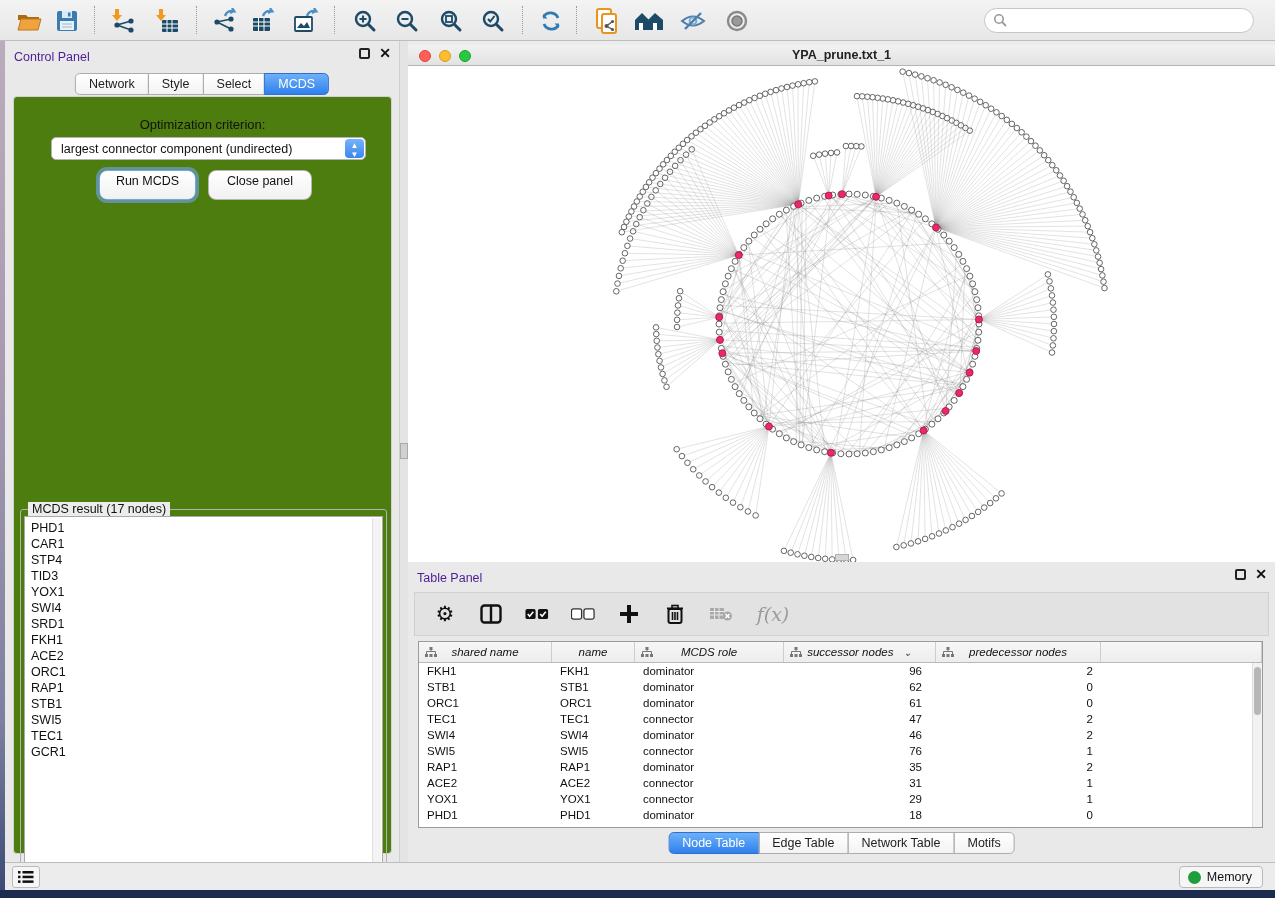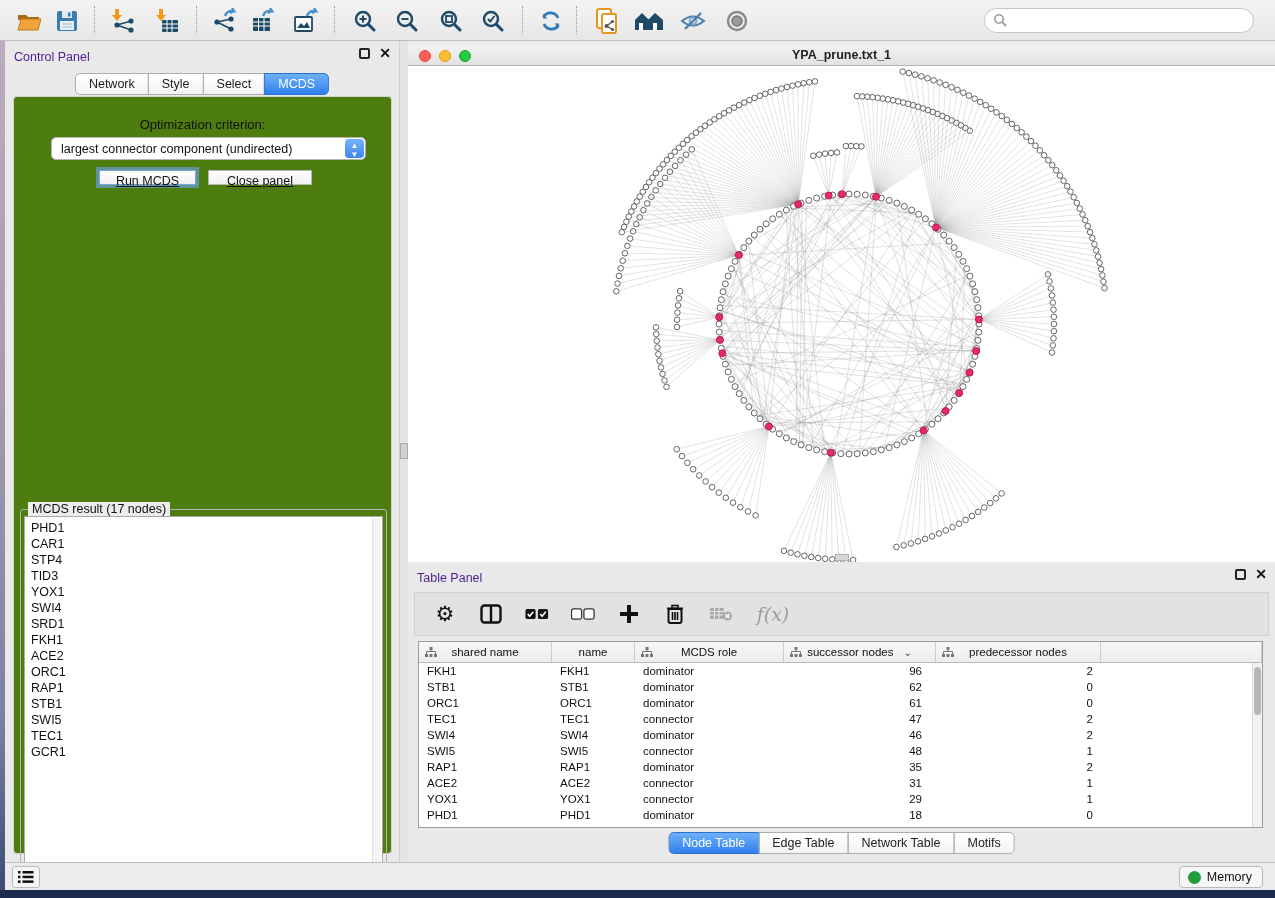--- a/index.html
+++ b/index.html
@@ -35,22 +35,22 @@
   .seg-tab:last-child { border-radius:0 5px 5px 0; }
   .seg-tab.active { background:linear-gradient(#6db1f8,#2f80ee); color:#fff; border-color:#2f6fd0; }
 
   .cp-inner { position:absolute; left:8px; top:55px; width:379px; height:758px; background:#4d7c0f;
               border:1px solid #d2d2d2; border-radius:4px; }
   .opt-label { position:absolute; top:20px; width:100%; text-align:center; font-size:13px; color:#111; }
   .opt-select { position:absolute; top:40px; left:37px; width:315px; height:23px; background:#fff; border:1px solid #b4b4b4;
                 border-radius:5px; font-size:12.5px; color:#111; display:flex; align-items:center; padding-left:9px; }
   .opt-stepper { position:absolute; right:1px; top:1px; width:19px; height:19px; border-radius:4px;
                  background:linear-gradient(#76b3f8,#3b86ef); color:#fff; font-size:8px; line-height:9px; text-align:center; padding-top:2px; }
-  .mac-btn { position:absolute; height:15px; background:linear-gradient(#ffffff,#f1f1f1); border:1px solid #b6b6b6;
-             border-radius:0; font-size:12.5px; color:#111; text-align:center; line-height:21px;text-decoration:underline; }
+  .mac-btn { position:absolute; height:30px; background:linear-gradient(#ffffff,#f1f1f1); border:1px solid #b6b6b6;
+             border-radius:8px; font-size:12.5px; color:#111; text-align:center; line-height:21px; }
   .focus-ring { box-shadow:0 0 0 3px rgba(110,165,245,.6); border-color:#7aa4e0; }
 
   .groupbox { position:absolute; left:6px; top:412px; width:367px; height:372px; border:1px solid #b3b3b3; border-radius:3px; }
   .groupbox-legend { position:absolute; top:-8px; left:7px; background:#ececec; padding:0 4px; font-size:12.5px; color:#111; }
   .listbox { position:absolute; left:3px; top:6px; right:3px; bottom:3px; background:#fff; border:1px solid #a9a9a9; overflow:hidden; }
   .listbox .items { position:absolute; left:6px; top:3px; right:16px; }
   .list-item { font-size:12.5px; color:#111; line-height:16px; }
   .list-scroll { position:absolute; right:1px; top:1px; bottom:1px; width:9px; background:#f4f4f4; border-left:1px solid #e0e0e0; }
 
   
@@ -67,21 +67,21 @@
   .net-canvas { position:absolute; left:0; top:25px; width:867px; height:496px; background:#fff; }
 
   
   .table-panel { position:absolute; left:408px; top:562px; width:867px; height:300px; background:#e9e9e9; }
   .tp-toolbar { position:absolute; left:6px; top:30px; width:855px; height:44px; background:#e2e2e2; border:1px solid #d0d0d0;
                 display:flex; align-items:center; gap:22px; padding-left:18px; }
   .tp-icon { display:flex; align-items:center; justify-content:center; width:24px; height:24px; }
   .fx { font-family:"DejaVu Serif", serif; font-style:italic; font-size:19px; color:#9a9a9a; }
 
   .grid { position:absolute; left:10px; top:79px; width:845px; height:187px; background:#fff; border:1px solid #9b9b9b; overflow:hidden; }
-  .grid-head { display:flex; height:21px; background:linear-gradient(#f7f7f7,#ededed); border-bottom:1px solid #b9b9b9; }
+  .grid-head { display:flex; height:21px; background:linear-gradient(#f7f7f7,#ededed); border-bottom:1px solid #b9b9b9;font-style:italic; }
   .grid-head .hcell { position:relative; border-right:1px solid #cdcdcd; font-size:11.5px; color:#111;
                       display:flex; align-items:center; justify-content:center; }
   .hier-icon { position:absolute; left:6px; top:5px; }
   .sort-chev { margin-left:10px; font-size:10px; color:#444; }
   .grid-body .row { display:flex; height:16px; }
   .grid-body .cell { font-size:11.5px; color:#111; line-height:16px; padding:0 8px; white-space:nowrap; overflow:hidden; }
   .grid-body .cell.num { text-align:right; }
   .grid-scroll { position:absolute; right:0; top:21px; bottom:0; width:10px; background:#f2f2f2; border-left:1px solid #ddd; }
   .grid-thumb { position:absolute; left:1px; right:1px; top:4px; height:48px; background:#b7b7b7; border-radius:5px; }
 
@@ -1174,21 +1174,21 @@
             <div class="cell" style="width: 133px;">SWI4</div>
             <div class="cell" style="width: 83px;">SWI4</div>
             <div class="cell" style="width: 149px;">dominator</div>
             <div class="cell num" style="width: 152px; padding-right: 14px; text-align: right;">46</div>
             <div class="cell num" style="width: 165px;">2</div>
           </div>
           <div class="row">
             <div class="cell" style="width: 133px;">SWI5</div>
             <div class="cell" style="width: 83px;">SWI5</div>
             <div class="cell" style="width: 149px;">connector</div>
-            <div class="cell num" style="width: 152px; padding-right: 14px;">48</div>
+            <div class="cell num" style="width: 152px; padding-right: 14px;">76</div>
             <div class="cell num" style="width: 165px;">1</div>
           </div>
           <div class="row">
             <div class="cell" style="width: 133px;">RAP1</div>
             <div class="cell" style="width: 83px;">RAP1</div>
             <div class="cell" style="width: 149px;">dominator</div>
             <div class="cell num" style="width: 152px; padding-right: 14px;">35</div>
             <div class="cell num" style="width: 165px;">2</div>
           </div>
           <div class="row">

